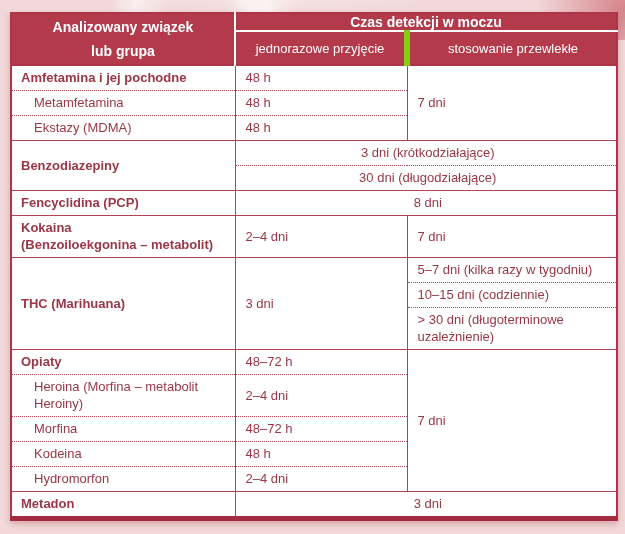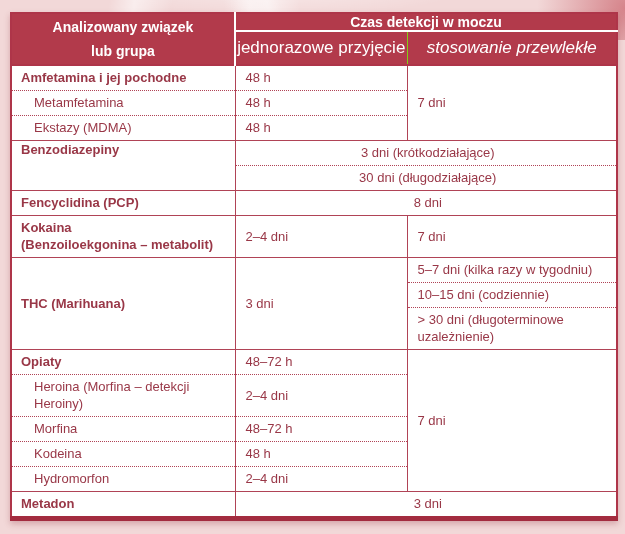--- a/index.html
+++ b/index.html
@@ -55,45 +55,45 @@
     font-weight: bold;
     font-size: 14px;
     text-align: center;
     vertical-align: middle;
   }
   th.h-main   { height: 18px; border-left: 2px solid #ffffff; }
   th.h-group  { line-height: 24px; }
   th.h-sub {
     height: 34px;
     font-weight: normal;
-    font-size: 17px;
+    font-size: 13px;
     border-top: 2px solid #ffffff;
   }
   th.h-sub-left  { border-left: 2px solid #ffffff; }
-  th.h-sub-right { border-left: 1px solid #84cc16; font-style: italic; }
+  th.h-sub-right { border-left: 6px solid #84cc16; }
 
   
   tbody td {
     color: #993747;
     font-size: 13px;
     line-height: 17px;
     vertical-align: middle;
     border-left: 1.5px solid #b04356;
     padding: 3px 6px 4px 10px;
     background: #ffffff;
   }
   tbody tr.first td { border-top: 2px solid #ae3549; }
   tbody tr.solid td { border-top: 1.5px solid #b04356; }
   tbody tr.dot td   { border-top: 1px dotted #b04356; }
 
   td.lbl { font-weight: bold; padding-left: 9px; }
   td.sub { padding-left: 22px; font-weight: normal; }
   td.val { text-align: left; }
   td.ctr { text-align: center; }
-  td.vtop { vertical-align: top; padding-top: 0; }
+  td.vtop { vertical-align: top; padding-top: 16px; }
   span.block { display: block; }
 </style>
 </head>
 <body>
 
 <div class="page">
 
   <table class="detection">
     <colgroup>
       <col class="c1">
@@ -163,21 +163,21 @@
       <tr class="dot">
         <td class="val">&gt; 30 dni (długoterminowe uzależnienie)</td>
       </tr>
 
       <tr class="solid">
         <td class="lbl">Opiaty</td>
         <td class="val">48–72 h</td>
         <td class="val" rowspan="5">7 dni</td>
       </tr>
       <tr class="dot">
-        <td class="sub">Heroina (Morfina – detekcji Heroiny)</td>
+        <td class="sub">Heroina (Morfina – metabolit Heroiny)</td>
         <td class="val">2–4 dni</td>
       </tr>
       <tr class="dot">
         <td class="sub">Morfina</td>
         <td class="val">48–72 h</td>
       </tr>
       <tr class="dot">
         <td class="sub">Kodeina</td>
         <td class="val">48 h</td>
       </tr>

